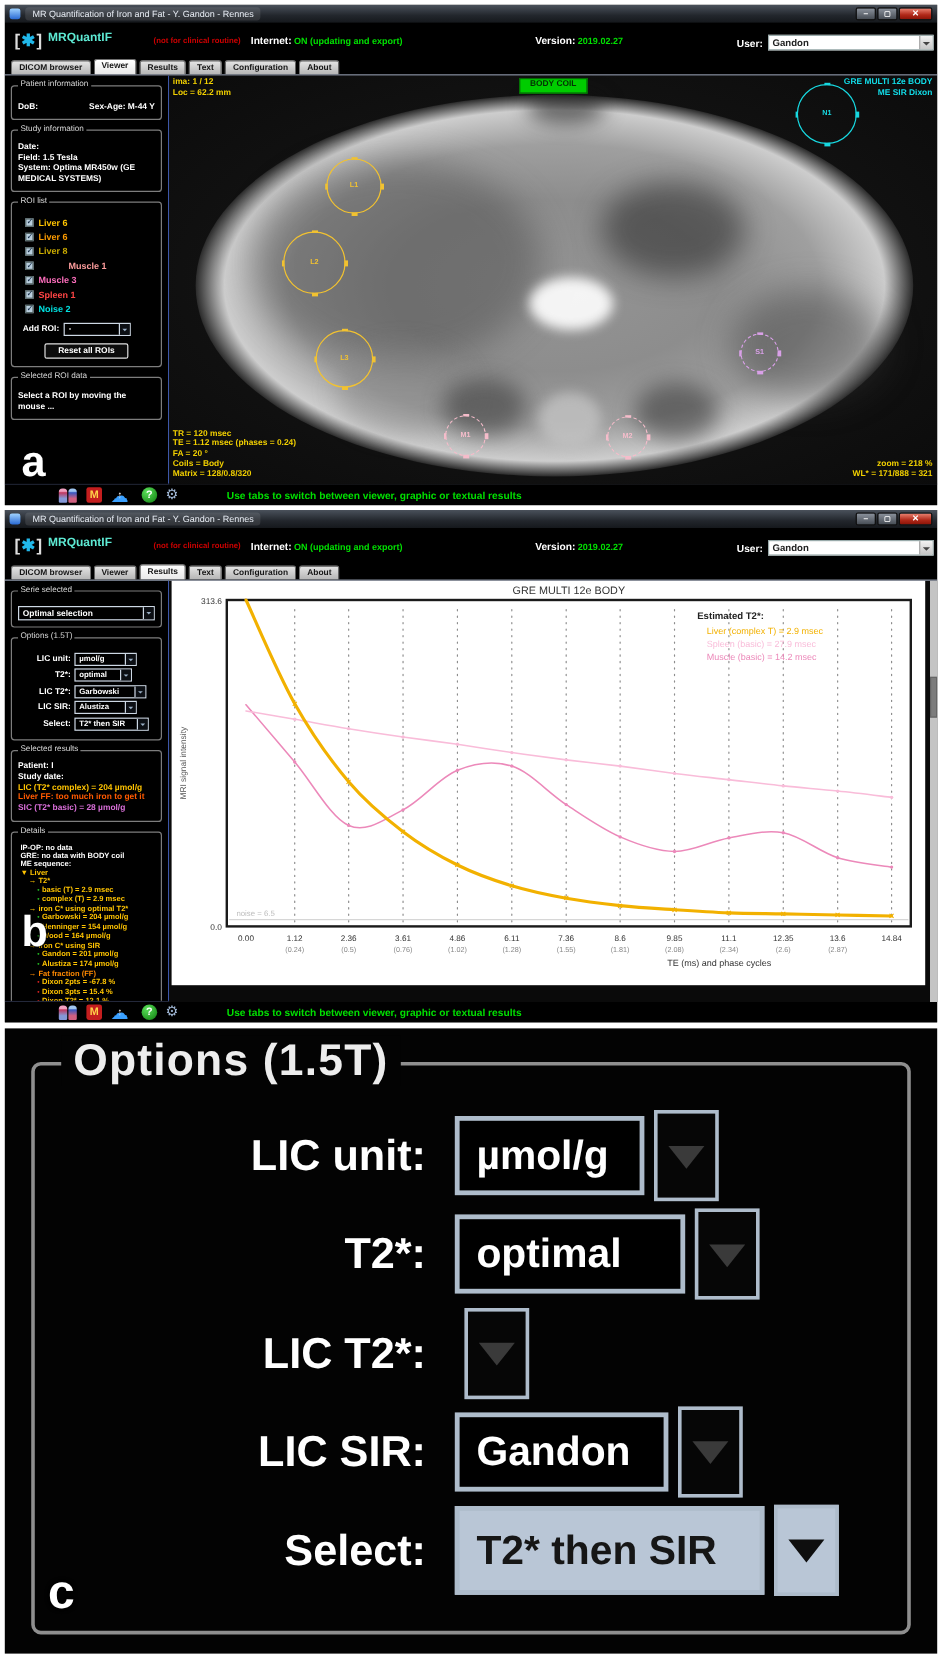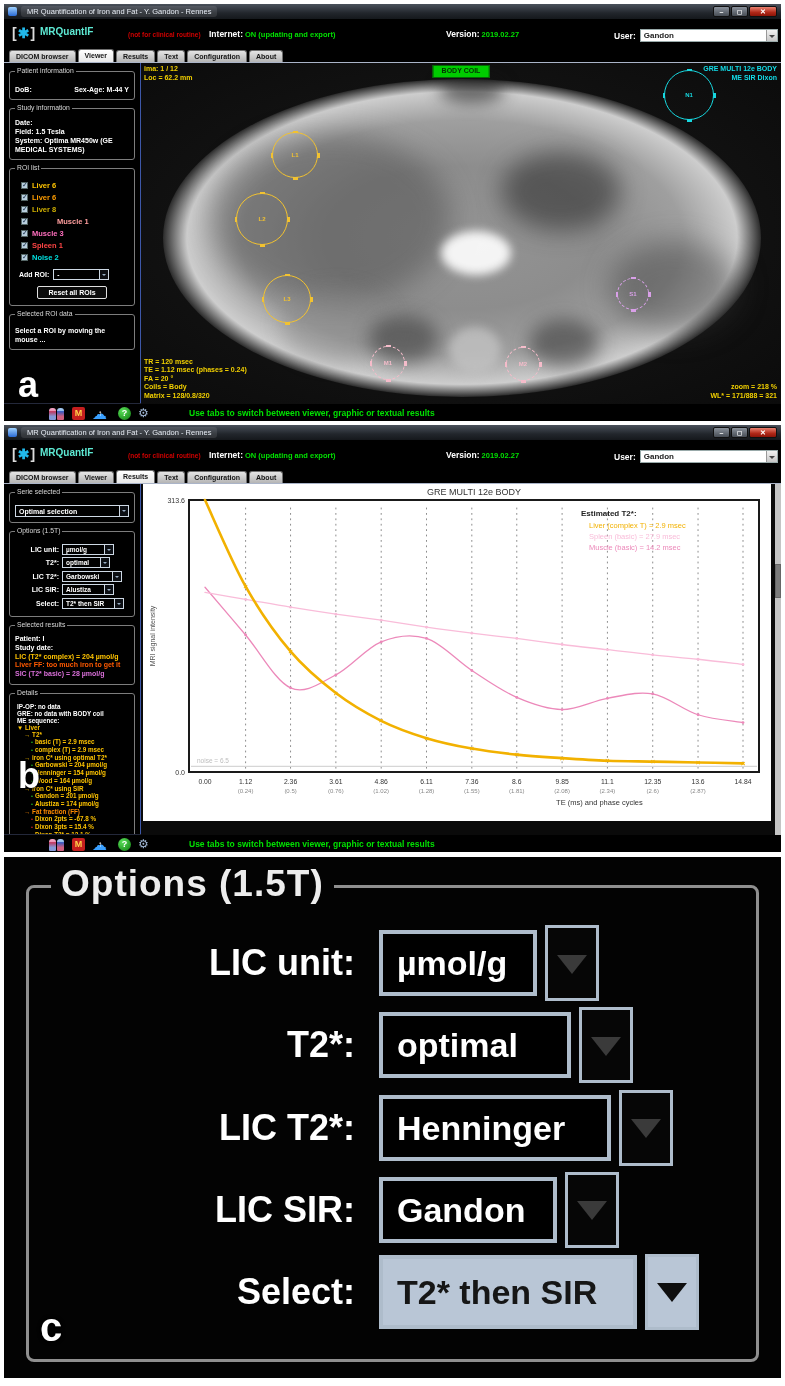--- a/index.html
+++ b/index.html
@@ -556,21 +556,20 @@
           </div>
           <div class="crow">
             <span class="clabel">T2*:</span>
             <span class="cval" style="min-width: 192px;">optimal</span>
             <span class="carr">
               <i></i>
             </span>
           </div>
           <div class="crow">
             <span class="clabel">LIC T2*:</span>
-            <span class="cval" style="min-width: 232px;">Henninger</span>
             <span class="carr">
               <i></i>
             </span>
           </div>
           <div class="crow">
             <span class="clabel">LIC SIR:</span>
             <span class="cval" style="min-width: 178px;">Gandon</span>
             <span class="carr">
               <i></i>
             </span>

